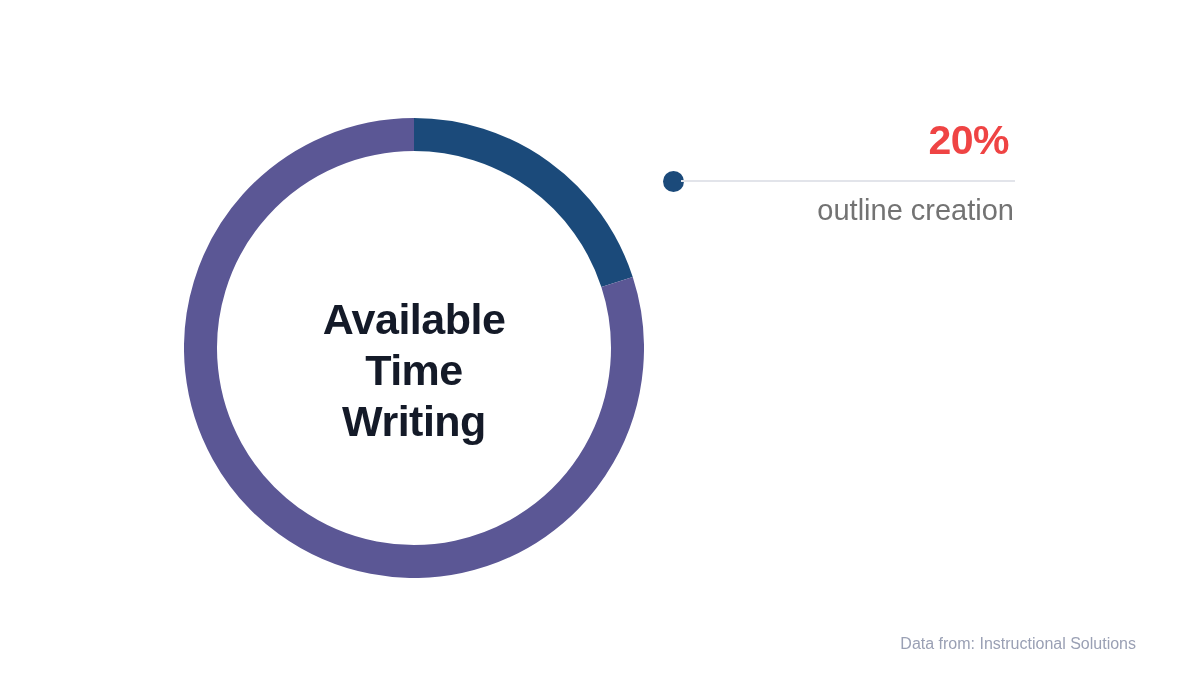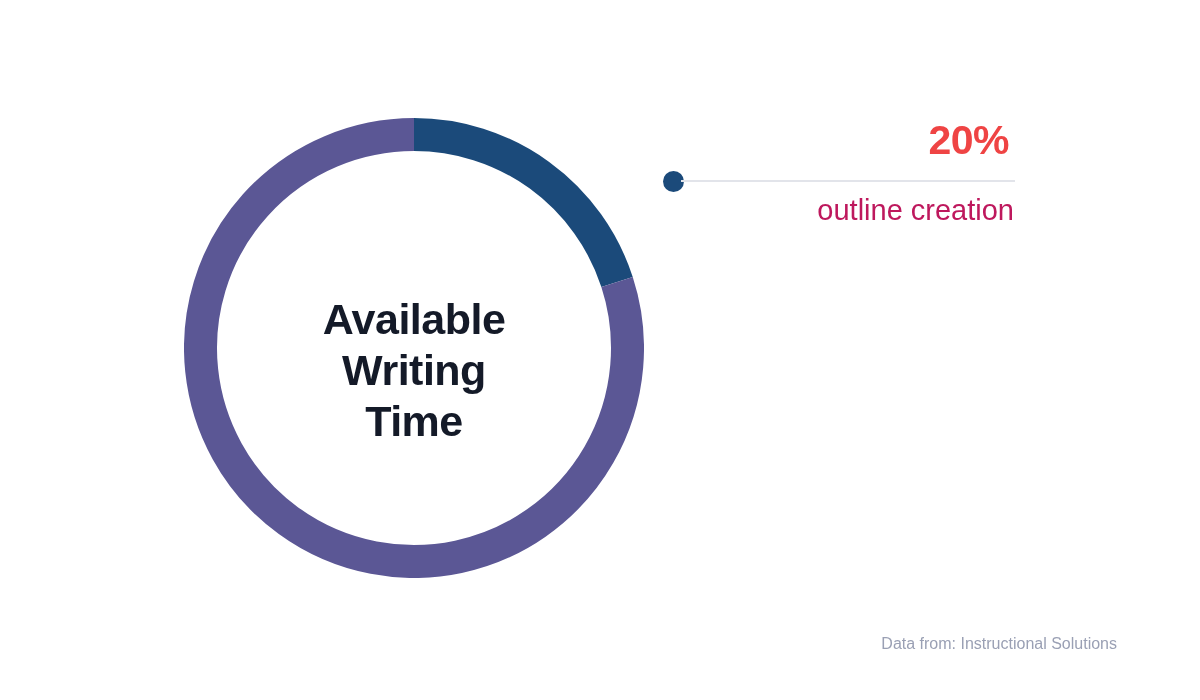--- a/index.html
+++ b/index.html
@@ -93,30 +93,30 @@
     font-size: 41px;
     line-height: 56px;
     letter-spacing: -0.5px;
   }
   #callout-name {
     position: absolute;
     left: 0;
     top: 80px;
     width: 351px;
     text-align: right;
-    color: #be185d;
+    color: #737373;
     font-weight: normal;
     font-size: 29px;
     line-height: 36px;
   }
 
   
   #source-note {
     position: absolute;
-    right: 83px;
+    right: 64px;
     bottom: 46px;
     color: #9aa0b4;
     font-size: 16px;
     line-height: 20px;
     text-align: right;
     white-space: nowrap;
   }
 </style>
 </head>
 <body>
@@ -127,22 +127,22 @@
     <svg id="donut-svg" viewBox="0 0 460 460">
       <g id="donut-slices">
           <path d="M 230 16.5 A 213.5 213.5 0 0 1 433.05045108038473 164.02451731095633" fill="none" stroke="#1b4a7a" stroke-width="33"></path>
           <path d="M 433.0505662290153 164.02487170094872 A 213.5 213.5 0 1 1 229.9996273722047 16.500000000325173" fill="none" stroke="#5b5795" stroke-width="33"></path>
         </g>
     </svg>
 
     <div id="donut-center-label">
       <div class="title-lines">
         <div>Available</div>
+        <div>Time</div>
         <div>Writing</div>
-        <div>Time</div>
       </div>
     </div>
   </div>
 
   <div id="callout">
     <div id="callout-dot"></div>
     <div id="callout-line"></div>
     <div id="callout-value">20%</div>
     <div id="callout-name">outline creation</div>
   </div>

